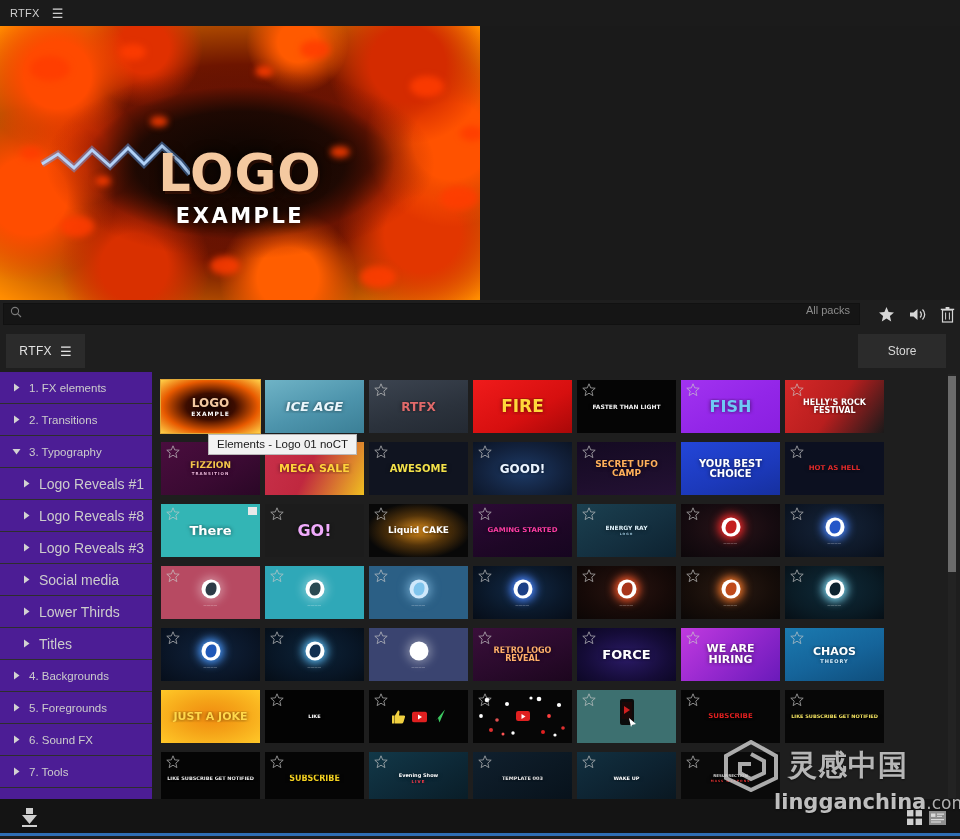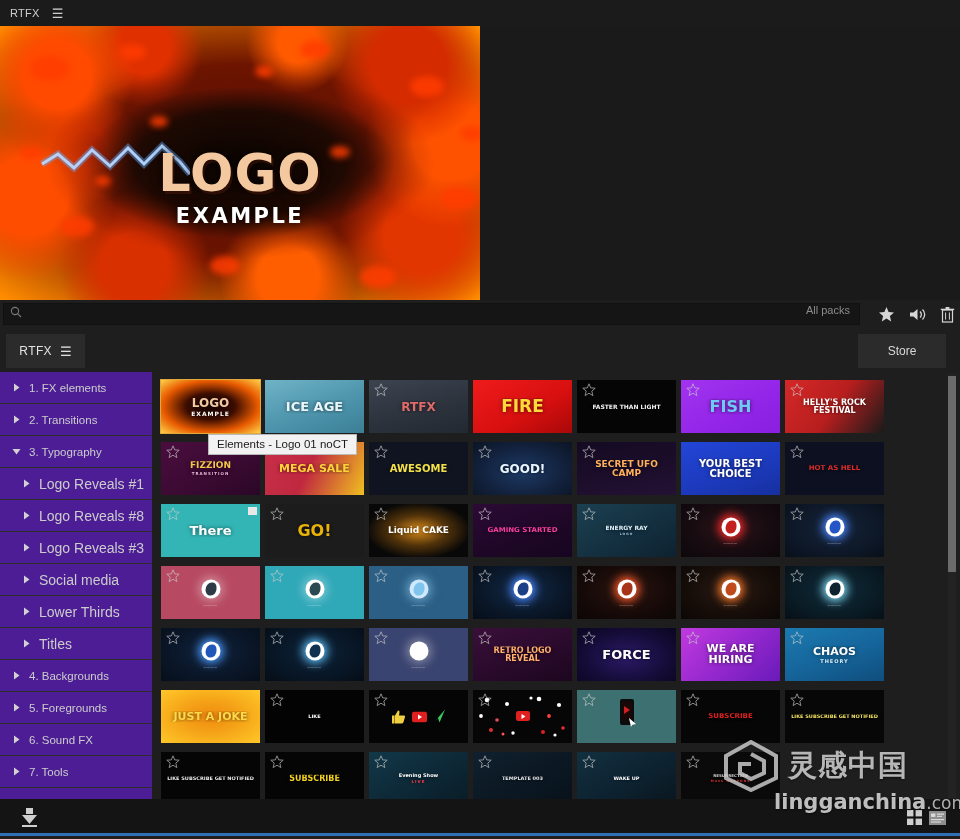--- a/index.html
+++ b/index.html
@@ -371,21 +371,21 @@
       <span>7. Tools</span>
     </div>
   </div>
 
 <div id="grid-area">
   <div id="grid">
       <div class="cell selected" style="background: radial-gradient(rgb(26, 6, 0) 0%, rgb(61, 13, 0) 35%, rgb(232, 90, 0) 68%, rgb(255, 210, 74) 100%);">
         <div class="thumb-label" style="color: rgb(243, 200, 160); font-size: 12px; text-shadow: rgba(0, 0, 0, 0.6) 0px 0px 4px;">LOGO<div style="color: rgb(255, 255, 255); font-size: 6px; letter-spacing: 1px; margin-top: 2px;">EXAMPLE</div></div>
       </div>
       <div class="cell" style="background: linear-gradient(160deg, rgb(111, 179, 198) 0%, rgb(77, 148, 172) 55%, rgb(59, 127, 150) 100%);">
-        <div class="thumb-label" style="color: rgb(234, 246, 251); font-size: 13px; text-shadow: rgba(0, 0, 0, 0.6) 0px 0px 4px;">ICE AGE</div>
+        <div class="thumb-label" style="color: rgb(234, 246, 251); font-size: 13px; text-shadow: rgba(0, 0, 0, 0.6) 0px 0px 4px; font-style: italic;">ICE AGE</div>
       </div>
       <div class="cell" style="background: linear-gradient(165deg, rgb(60, 68, 80) 0%, rgb(43, 50, 60) 60%, rgb(35, 41, 50) 100%);">
         <span class="star"><svg width="14" height="14" viewBox="0 0 14 14">
             <polygon points="7,0.8 8.7,4.9 13.2,5.2 9.8,8.1 10.9,12.6 7,10.2 3.1,12.6 4.2,8.1 0.8,5.2 5.3,4.9" fill="none" stroke="#c9c9c9" stroke-width="0.9"></polygon>
           </svg></span>
         <div class="thumb-label" style="color: rgb(224, 106, 106); font-size: 12px; text-shadow: rgba(0, 0, 0, 0.6) 0px 0px 4px;">RTFX</div>
       </div>
       <div class="cell" style="background: linear-gradient(150deg, rgb(240, 27, 27) 0%, rgb(214, 15, 15) 60%, rgb(168, 8, 8) 100%);">
         <div class="thumb-label" style="color: rgb(255, 216, 58); font-size: 17px; text-shadow: rgba(0, 0, 0, 0.6) 0px 0px 4px;">FIRE</div>
       </div>
@@ -447,21 +447,21 @@
         <span class="star"><svg width="14" height="14" viewBox="0 0 14 14">
             <polygon points="7,0.8 8.7,4.9 13.2,5.2 9.8,8.1 10.9,12.6 7,10.2 3.1,12.6 4.2,8.1 0.8,5.2 5.3,4.9" fill="none" stroke="#c9c9c9" stroke-width="0.9"></polygon>
           </svg></span>
         <span class="badge"></span>
         <div class="thumb-label" style="color: rgb(255, 255, 255); font-size: 13px; text-shadow: rgba(0, 0, 0, 0.6) 0px 0px 4px;">There</div>
       </div>
       <div class="cell" style="background: rgb(28, 28, 28);">
         <span class="star"><svg width="14" height="14" viewBox="0 0 14 14">
             <polygon points="7,0.8 8.7,4.9 13.2,5.2 9.8,8.1 10.9,12.6 7,10.2 3.1,12.6 4.2,8.1 0.8,5.2 5.3,4.9" fill="none" stroke="#c9c9c9" stroke-width="0.9"></polygon>
           </svg></span>
-        <div class="thumb-label" style="color: #eab308; font-size: 16px; text-shadow: rgba(0, 0, 0, 0.6) 0px 0px 4px;">GO!</div>
+        <div class="thumb-label" style="color: #f0abfc; font-size: 16px; text-shadow: rgba(0, 0, 0, 0.6) 0px 0px 4px;">GO!</div>
       </div>
       <div class="cell" style="background: radial-gradient(rgb(216, 138, 26) 0%, rgb(82, 51, 10) 40%, rgb(8, 8, 8) 75%);">
         <span class="star"><svg width="14" height="14" viewBox="0 0 14 14">
             <polygon points="7,0.8 8.7,4.9 13.2,5.2 9.8,8.1 10.9,12.6 7,10.2 3.1,12.6 4.2,8.1 0.8,5.2 5.3,4.9" fill="none" stroke="#c9c9c9" stroke-width="0.9"></polygon>
           </svg></span>
         <div class="thumb-label" style="color: rgb(255, 255, 255); font-size: 9px; text-shadow: rgba(0, 0, 0, 0.6) 0px 0px 4px;">Liquid CAKE</div>
       </div>
       <div class="cell" style="background: linear-gradient(160deg, rgb(44, 10, 53) 0%, rgb(30, 7, 38) 60%, rgb(22, 5, 32) 100%);">
         <span class="star"><svg width="14" height="14" viewBox="0 0 14 14">
             <polygon points="7,0.8 8.7,4.9 13.2,5.2 9.8,8.1 10.9,12.6 7,10.2 3.1,12.6 4.2,8.1 0.8,5.2 5.3,4.9" fill="none" stroke="#c9c9c9" stroke-width="0.9"></polygon>

